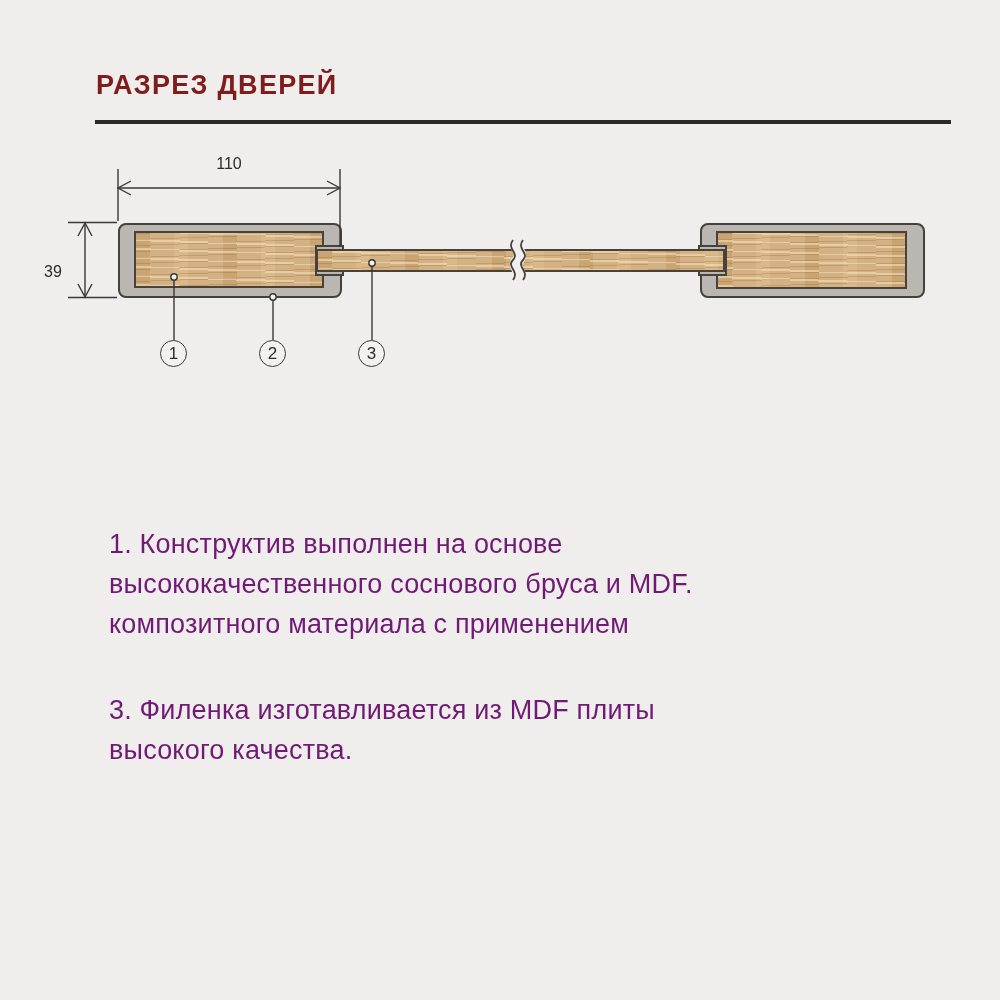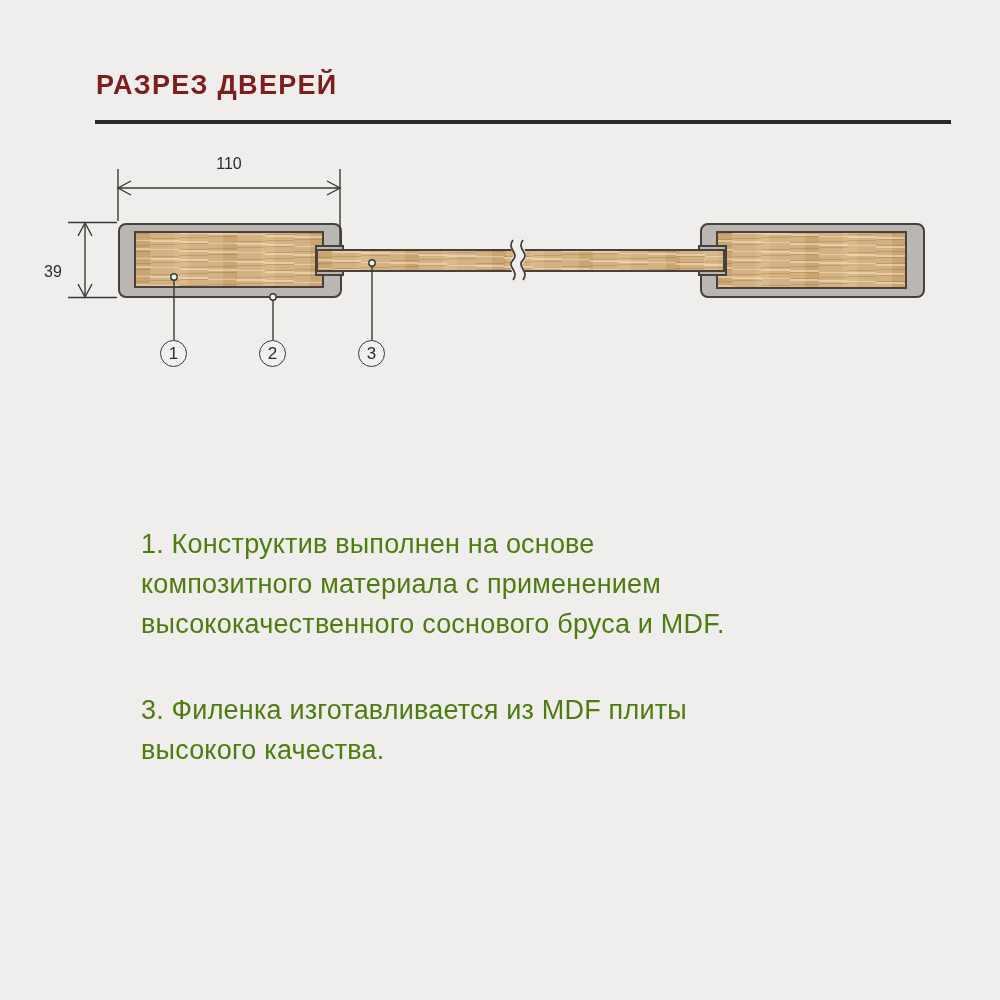--- a/index.html
+++ b/index.html
@@ -47,22 +47,22 @@
 
   .callout{
     width:27px;height:27px;border-radius:50%;
     border:1.6px solid #3a3836;background:#f2f1ef;
     display:flex;align-items:center;justify-content:center;
     font-size:17px;color:#2e2c2a;
   }
 
   
   .notes{
-    left:141px;top:524px;width:800px;
-    font-size:27px;line-height:40px;color:#4d7c0f;letter-spacing:0.2px;
+    left:109px;top:524px;width:800px;
+    font-size:27px;line-height:40px;color:#701a75;letter-spacing:0.2px;
   }
   .note{margin:0 0 46px 0;}
   .note-line{white-space:nowrap;}
 </style>
 </head>
 <body>
 
 <div class="abs title">РАЗРЕЗ ДВЕРЕЙ</div>
 <div class="abs title-rule"></div>
 
@@ -119,20 +119,20 @@
   <div class="abs dim-label" style="left:36px;top:247px;width:34px;margin-top:16px;">39</div>
 
   <div class="abs callout" style="left:160px;top:340px;">1</div>
   <div class="abs callout" style="left:259px;top:340px;">2</div>
   <div class="abs callout" style="left:358px;top:340px;">3</div>
 </div>
 
 <div class="abs notes">
   <div class="note">
     <div class="note-line">1. Конструктив выполнен на основе</div>
+    <div class="note-line">высококачественного соснового бруса и MDF.</div>
     <div class="note-line">композитного материала с применением</div>
-    <div class="note-line">высококачественного соснового бруса и MDF.</div>
   </div>
   <div class="note">
     <div class="note-line">3. Филенка изготавливается из MDF плиты</div>
     <div class="note-line">высокого качества.</div>
   </div>
 </div>
 
 </body></html>

